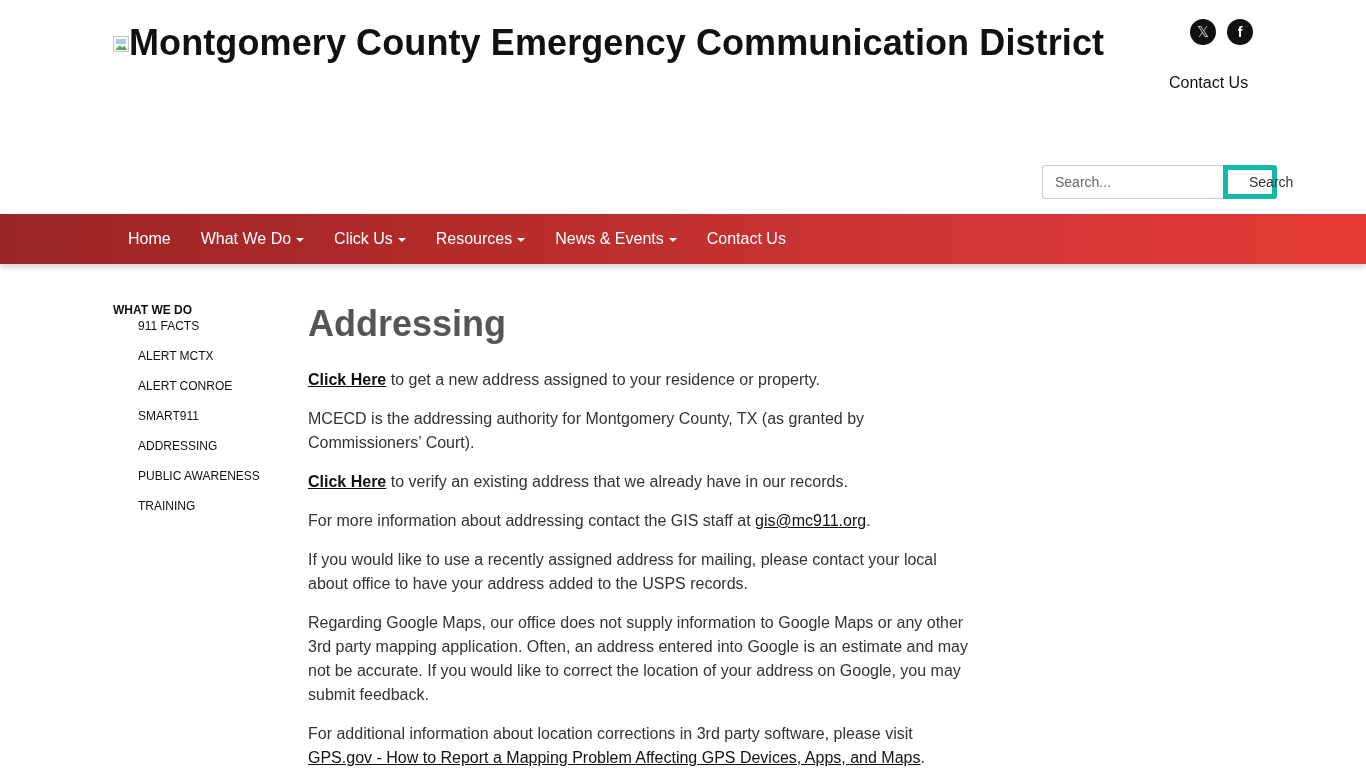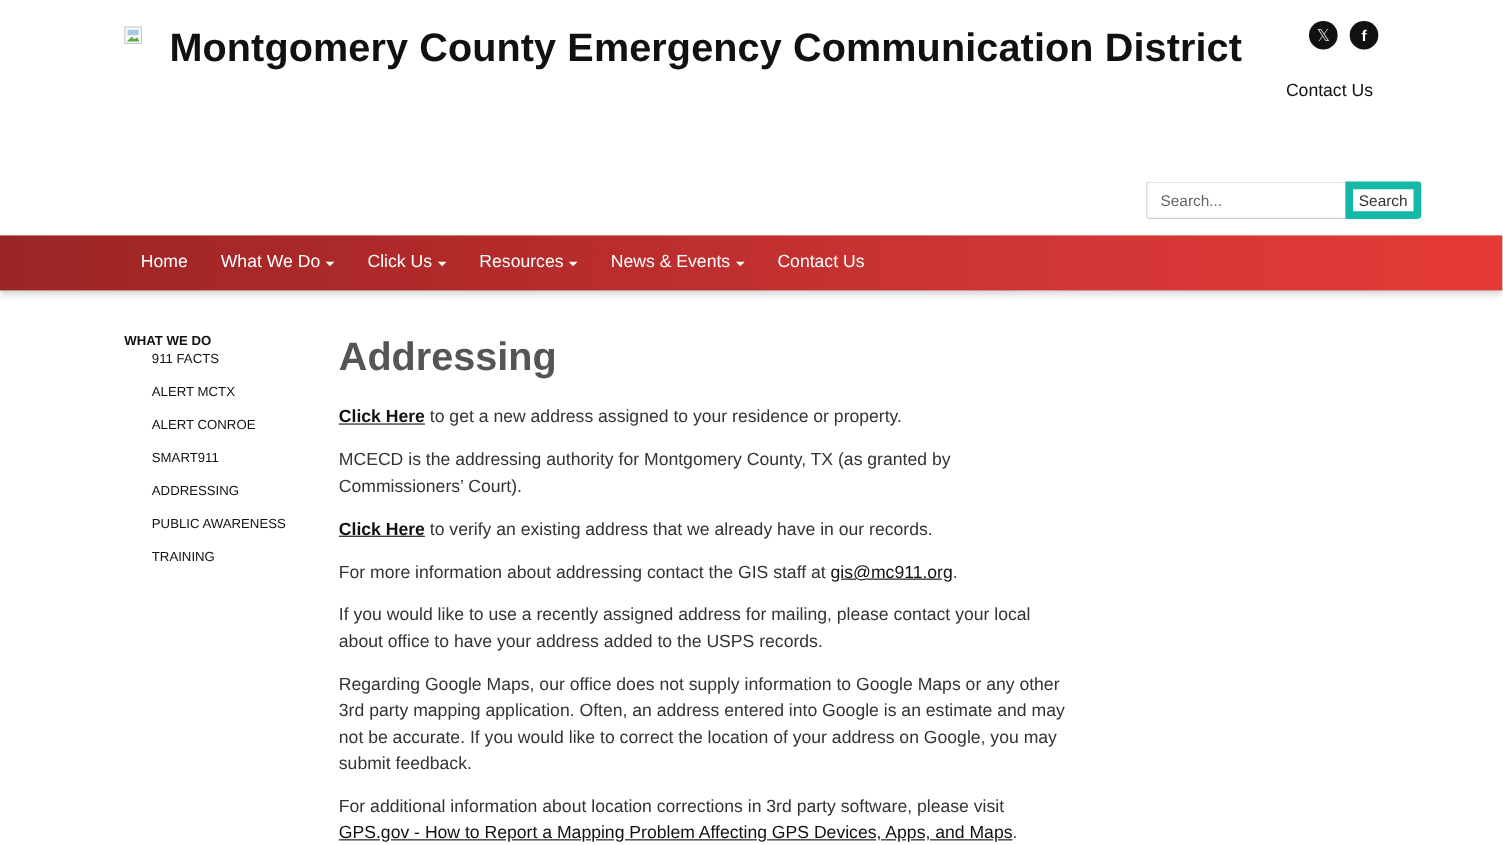--- a/index.html
+++ b/index.html
@@ -2,21 +2,21 @@
 <html><head>
 <meta charset="utf-8">
 <style>
   * { box-sizing: border-box; margin: 0; padding: 0; }
   html, body { width: 1366px; height: 768px; overflow: hidden; background: #ffffff; }
   body { font-family: "Liberation Sans", sans-serif; color: #333; position: relative; }
 
   .header { position: relative; height: 214px; }
   .site-title {
     position: absolute; left: 113px; top: 22px;
-    display: flex; align-items: flex-start; gap: 25px;
+    display: flex; align-items: center;
   }
   .broken-img {
     width: 16px; height: 16px; margin-top: 2px;
     border: 1px solid #c8c8c8; position: relative; overflow: hidden; background: #fafafa;
   }
   .broken-img::before {
     content: ""; position: absolute; left: 1px; bottom: 1px; width: 12px; height: 6px;
     background: linear-gradient(160deg, #7fbf5f, #4c9a3a);
     clip-path: polygon(0 100%, 40% 20%, 60% 60%, 80% 30%, 100% 100%);
   }
@@ -44,23 +44,24 @@
   .search-group {
     position: absolute; left: 1042px; top: 165px; display: flex; height: 34px;
   }
   .search-input {
     width: 181px; height: 34px; border: 1px solid #ccc; border-right: none;
     border-radius: 3px 0 0 3px; padding: 0 12px; font-size: 14px;
     font-family: "Liberation Sans", sans-serif; color: #555; outline: none;
   }
   .search-input::placeholder { color: #666; }
   .search-btn {
-    width: 69px; height: 34px; border: 7px solid #14b8a6; border-radius: 0 3px 3px 0;
+    width: 54px; height: 34px; border: 5px solid #14b8a6; border-radius: 0 3px 3px 0;
     background: #fff; font-size: 14px; color: #333; cursor: pointer;
     font-family: "Liberation Sans", sans-serif;
+    padding-left: 21px;
   }
 
   .navbar {
     position: absolute; left: 0; top: 214px; width: 1366px; height: 50px;
     background: linear-gradient(90deg, #9b2525 0%, #b52b2b 35%, #d13636 70%, #e53a36 100%);
     box-shadow: 0 3px 6px rgba(0,0,0,0.18);
     display: flex; align-items: center; padding-left: 113px;
   }
   .nav-item {
     color: #fff; font-size: 16px; padding: 17px 15px; height: 50px;

